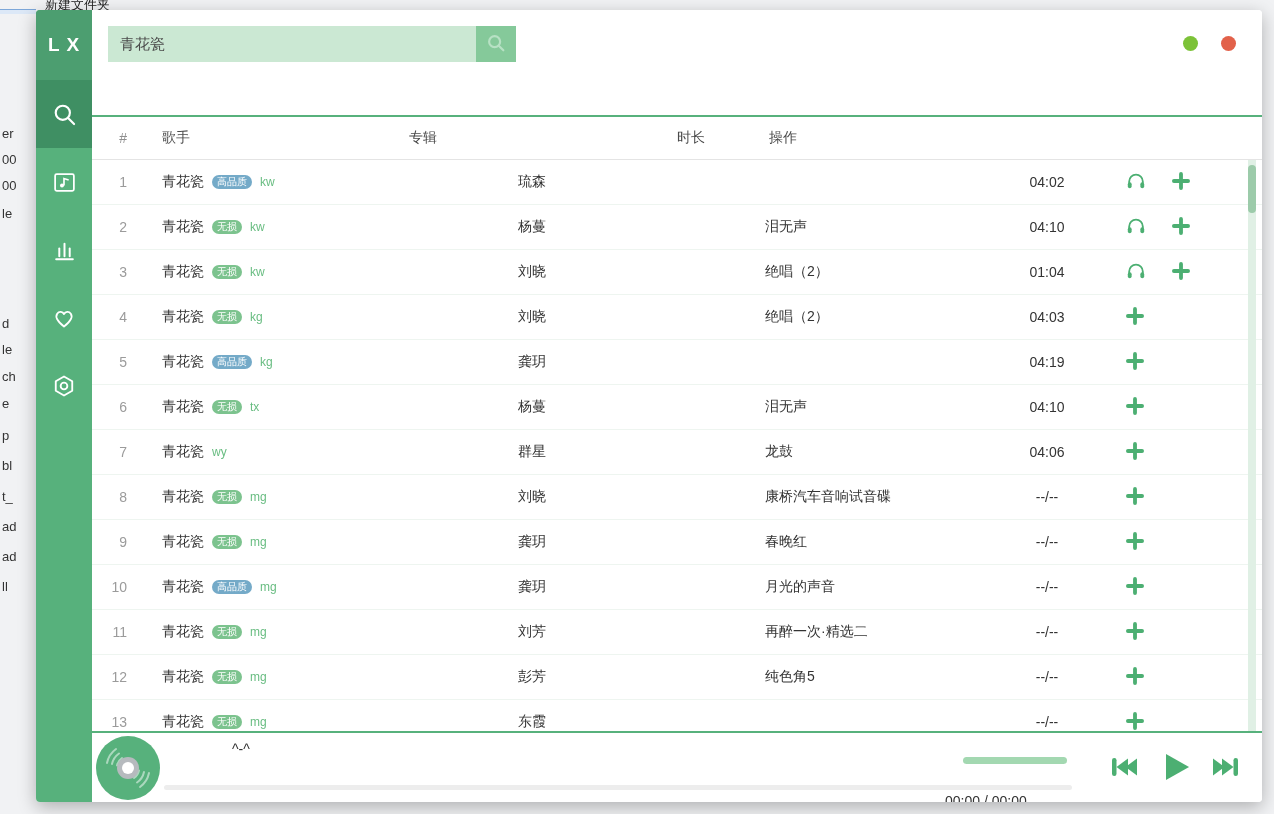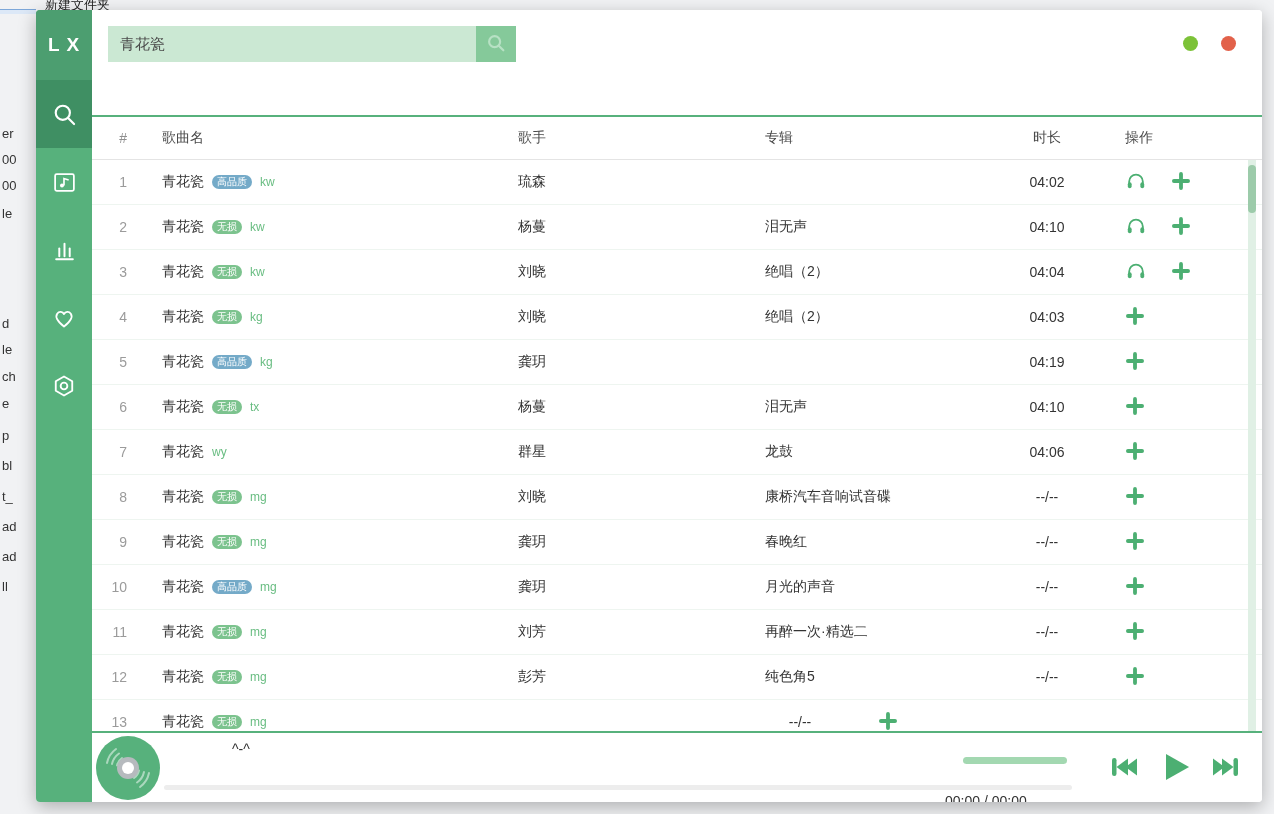--- a/index.html
+++ b/index.html
@@ -170,21 +170,20 @@
     </div>
     <div class="win-dot dot-min"></div>
     <div class="win-dot dot-close"></div>
   </div>
 
   <div class="tab-underline"></div>
 
   <div class="table-area">
     <div class="thead">
       <div class="c-idx">#</div>
-      <div class="c-name">歌曲名</div>
       <div class="c-singer">歌手</div>
       <div class="c-album">专辑</div>
       <div class="c-dur">时长</div>
       <div class="c-act">操作</div>
     </div>
     <div>
         <div class="trow">
           <div class="c-idx">1</div>
           <div class="c-name">
             <span>青花瓷</span>
@@ -236,21 +235,21 @@
         </div>
         <div class="trow">
           <div class="c-idx">3</div>
           <div class="c-name">
             <span>青花瓷</span>
             <span class="badge lossless">无损</span>
             <span class="src-tag">kw</span>
           </div>
           <div class="c-singer">刘晓</div>
           <div class="c-album">绝唱（2）</div>
-          <div class="c-dur">04:04</div>
+          <div class="c-dur">01:04</div>
           <div class="c-act">
             <span class="act-btn">
               <span><svg width="22" height="20" viewBox="0 0 24 22">
                   <path d="M4.5 14 v-2.5 a7.5 7.5 0 0 1 15 0 V14" fill="none" stroke="#4caf72" stroke-width="2"></path>
                   <rect x="3" y="12.5" width="4.2" height="6.5" rx="2.1" fill="#4caf72"></rect>
                   <rect x="16.8" y="12.5" width="4.2" height="6.5" rx="2.1" fill="#4caf72"></rect>
                 </svg></span>
             </span>
             <span class="act-btn">
               <span><svg width="20" height="20" viewBox="0 0 24 24">
@@ -420,20 +419,21 @@
             </span>
           </div>
         </div>
         <div class="trow">
           <div class="c-idx">13</div>
           <div class="c-name">
             <span>青花瓷</span>
             <span class="badge lossless">无损</span>
             <span class="src-tag">mg</span>
           </div>
+          <div class="c-singer">东霞</div>
           <div class="c-album"></div>
           <div class="c-dur">--/--</div>
           <div class="c-act">
             <span class="act-btn">
               <span><svg width="20" height="20" viewBox="0 0 24 24">
                   <path d="M12 3.5 v17 M3.5 12 h17" stroke="#4caf72" stroke-width="4.6" stroke-linecap="round"></path>
                 </svg></span>
             </span>
           </div>
         </div>

